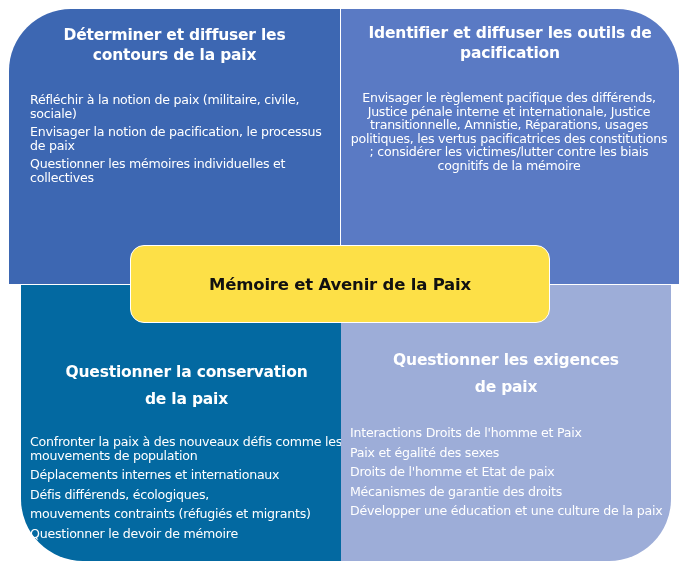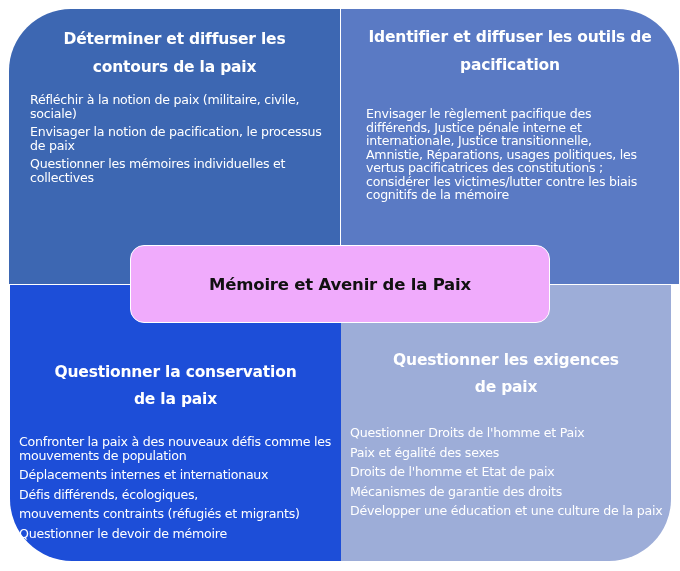--- a/index.html
+++ b/index.html
@@ -1,40 +1,40 @@
 <!DOCTYPE html>
 <html><head>
   <meta charset="utf-8">
   <style>
     html, body { margin: 0; padding: 0; background: #ffffff; }
     body { width: 680px; height: 571px; position: relative; overflow: hidden;
            font-family: "DejaVu Sans", "Liberation Sans", sans-serif; }
     .quad { position: absolute; box-sizing: border-box; color: #ffffff; }
     .q-tl { left: 9px; top: 9px; width: 331px; height: 275px; background: #3D67B2; border-top-left-radius: 62px; }
     .q-tr { left: 341px; top: 9px; width: 338px; height: 275px; background: #5A7AC4; border-top-right-radius: 62px; }
-    .q-bl { left: 10px; top: 285px; width: 331px; height: 276px; background: #1d4ed8; border-bottom-left-radius: 62px; }
+    .q-bl { left: 21px; top: 285px; width: 331px; height: 276px; background: #0369a1; border-bottom-left-radius: 62px; }
     .q-br { left: 341px; top: 285px; width: 330px; height: 276px; background: #9DADD8; border-bottom-right-radius: 62px; padding-left: 24px; }
     .title { position: absolute; left: 0; right: 0; text-align: center; font-weight: bold;
-             font-size: 15.5px; line-height: 28px; letter-spacing: -0.2px; }
+             font-size: 15.5px; line-height: 20px; letter-spacing: -0.2px; }
     .items { position: absolute; margin: 0; padding: 0; list-style: none; font-size: 12.6px;
              line-height: 13.5px; letter-spacing: -0.25px; }
     .items li { margin: 0 0 5px 12px; }
     .q-tl .title { top: 16px; padding: 0 20px; }
     .q-tl .items { left: 9px; top: 84px; width: 310px; }
     .q-tr .title { top: 14px; padding: 0 8px; }
     .q-tr .items { left: 9px; top: 82px; width: 318px; }
-    .q-tr .items li { margin: 16px; }
+    .q-tr .items li { margin: 0; text-align: center; }
     .q-bl .title { top: 74px; line-height: 27px; }
     .q-bl .items { left: 9px; top: 150px; width: 320px; }
     .q-bl .items li { margin: 0 0 6px 0; }
     .q-br .title { top: 62px; line-height: 27px; }
     .q-br .items { left: 9px; top: 141px; width: 318px; }
     .q-br .items li { margin: 0 0 6px 0; }
     .center-box { position: absolute; left: 130px; top: 245px; width: 420px; height: 78px;
-                  box-sizing: border-box; background: #f0abfc; border: 1.5px solid #ffffff;
+                  box-sizing: border-box; background: #fde047; border: 1.5px solid #ffffff;
                   border-radius: 14px; display: flex; align-items: center; justify-content: center; }
     .center-label { font-weight: bold; font-size: 16.5px; color: #111111; letter-spacing: -0.2px; }
   </style>
 </head>
 <body>
 
 <div class="quad q-tl">
   <div class="title">Déterminer et diffuser les contours de la paix</div>
   <ul class="items">
     <li>Réfléchir à la notion de paix (militaire, civile, sociale)</li>
@@ -63,21 +63,21 @@
     <li>Questionner le devoir de mémoire</li>
   </ul>
 </div>
 
 <div class="quad q-br">
   <div class="title">
     <div>Questionner les exigences</div>
     <div>de paix</div>
   </div>
   <ul class="items">
-    <li>Questionner Droits de l'homme et Paix</li>
+    <li>Interactions Droits de l'homme et Paix</li>
     <li>Paix et égalité des sexes</li>
     <li>Droits de l'homme et Etat de paix</li>
     <li>Mécanismes de garantie des droits</li>
     <li>Développer une éducation et une culture de la paix</li>
   </ul>
 </div>
 
 <div class="center-box">
   <span class="center-label">Mémoire et Avenir de la Paix</span>
 </div>

